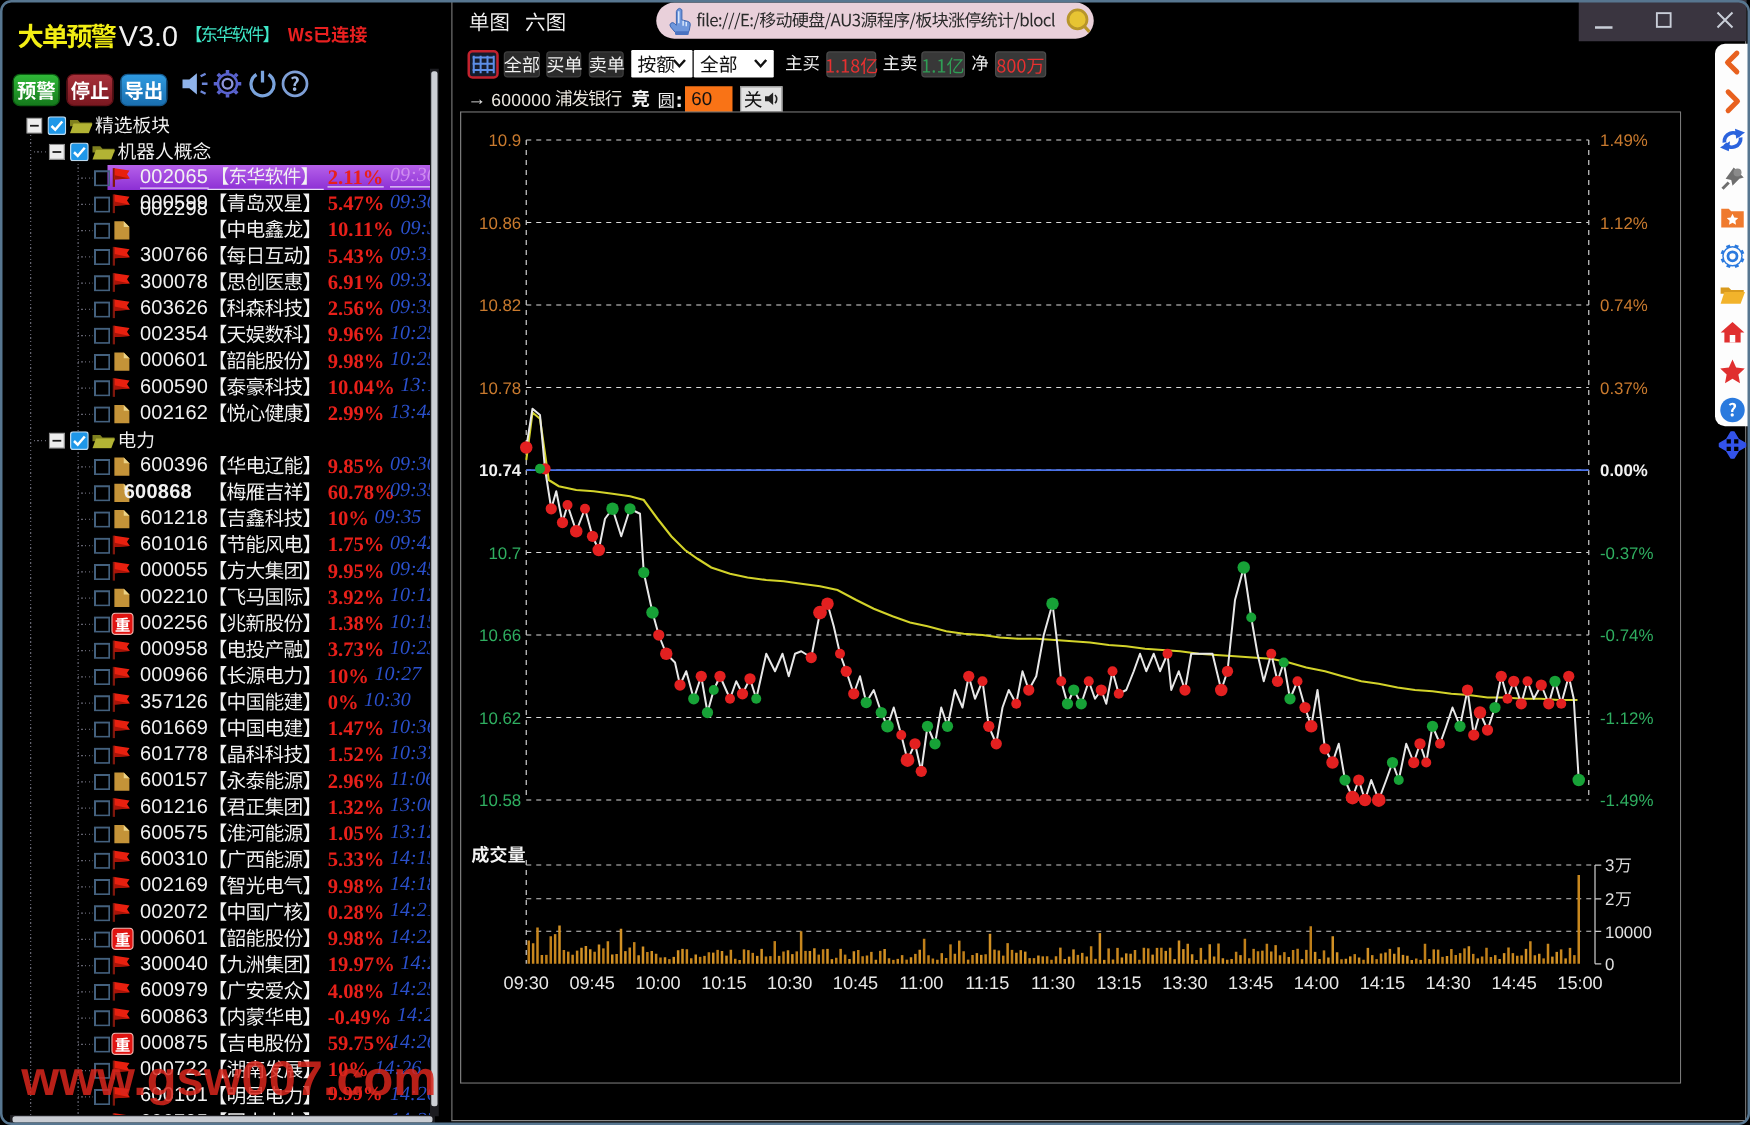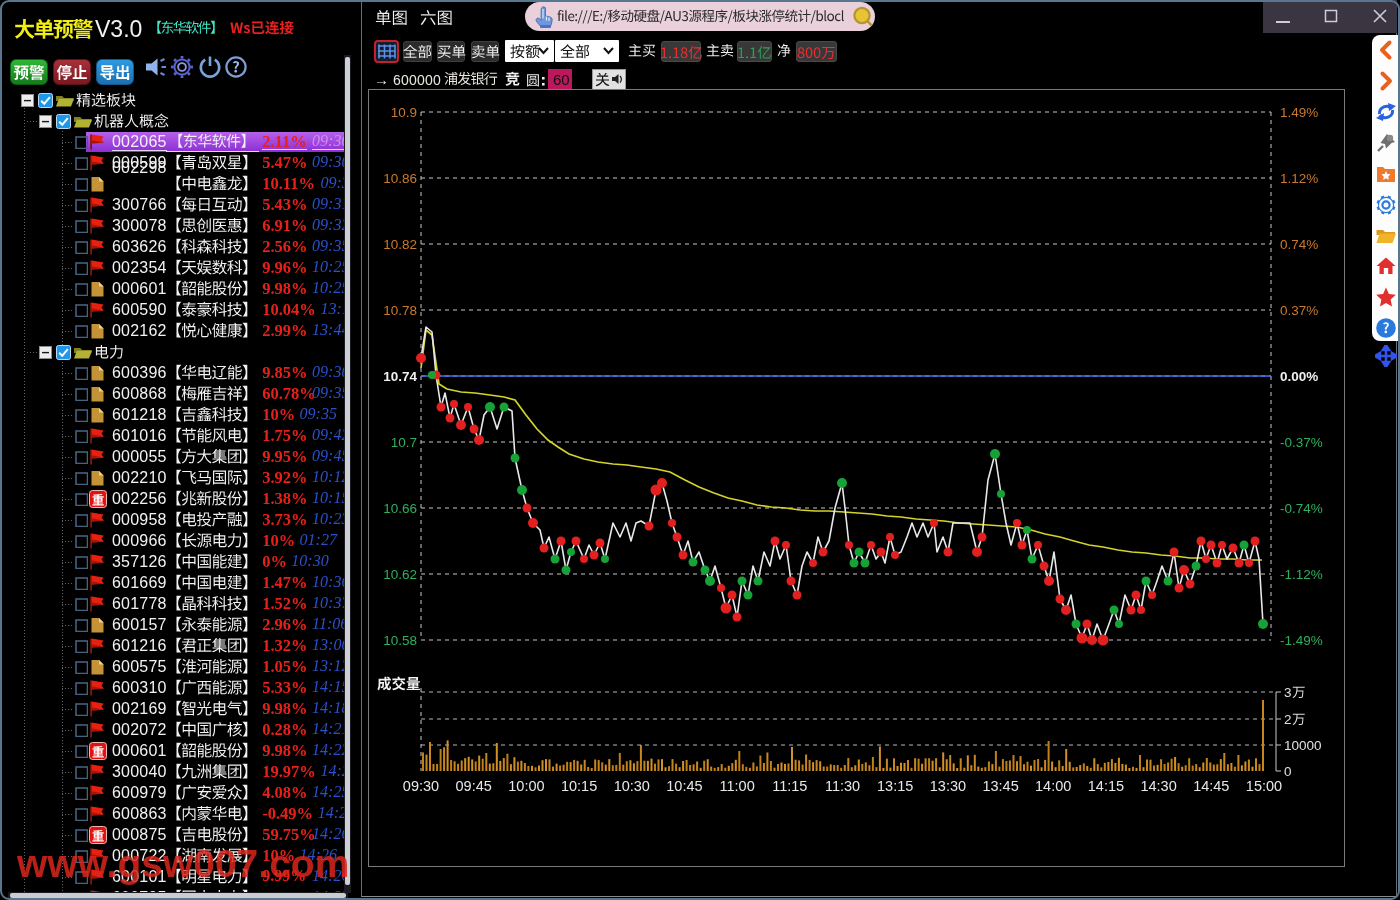--- a/index.html
+++ b/index.html
@@ -271,21 +271,21 @@
       </svg>
       <div style="position:absolute;margin-left:-2px;margin-top:-88px;left:262.2px;top:363.0px;height:18px;font-size:16.5px;font-weight:bold;font-family:'Liberation Serif',serif;color:#e8201a;">9.85%</div>
       <div style="position:absolute;margin-left:-2px;margin-top:-88px;left:312.1px;top:363.0px;height:18px;font-size:16px;font-style:italic;font-family:'Liberation Serif',serif;color:#2a50cc;">09:30</div>
       <div style="position:absolute;margin-left:-2px;margin-top:-88px;left:62px;top:394px;width:12px;height:1px;background-image:repeating-linear-gradient(to right,#62626e 0,#62626e 1px,transparent 1px,transparent 3px)"></div>
       <svg style="position:absolute;margin-left:-2px;margin-top:-88px;left:75px;top:387.5px;" width="13" height="13" viewBox="0 0 13 13">
         <use href="#cbu"></use>
       </svg>
       <svg style="position:absolute;margin-left:-2px;margin-top:-88px;left:90px;top:385.5px;" width="14" height="17" viewBox="0 0 14 17">
         <use href="#doc"></use>
       </svg>
-      <div style="position:absolute;margin-left:-2px;margin-top:-88px;left:112px;top:384.5px;width:55px;height:18px;font-size:16px;color:#f2f2f2;letter-spacing:0.2px;">600868</div>
+      <div style="position:absolute;margin-left:-2px;margin-top:-88px;left:99px;top:384.5px;width:55px;height:18px;font-size:16px;color:#f2f2f2;letter-spacing:0.2px;font-weight:bold;">600868</div>
       <svg style="position:absolute;margin-left:-2px;margin-top:-88px;left:166.0px;top:385.0px;" width="93" height="19" viewBox="0 -14.2 93 19">
         <path d="M15.3 -13.3V-13.4H10.5V1.4H15.3V1.3C13.5 -0.2 12.1 -2.8 12.1 -6C12.1 -9.2 13.5 -11.8 15.3 -13.3Z M24.3 -7.2C25 -6.8 25.9 -6.1 26.4 -5.7L27.1 -6.4C26.6 -6.7 25.7 -7.3 25 -7.8ZM24.1 -3.8C24.8 -3.3 25.7 -2.6 26.2 -2.2L26.8 -2.8C26.4 -3.2 25.5 -3.9 24.8 -4.4ZM23 -13.3C22.5 -11.6 21.7 -9.9 20.7 -8.8C21 -8.6 21.4 -8.3 21.6 -8.1C22.2 -8.7 22.7 -9.6 23.1 -10.5H30V-11.5H23.6C23.8 -12 23.9 -12.5 24.1 -13.1ZM28.3 -8 28.2 -5.5H23.2L23.5 -8ZM22.5 -9C22.4 -7.9 22.3 -6.7 22.1 -5.5H20.8V-4.5H22C21.8 -3.2 21.6 -1.9 21.5 -0.9H27.8C27.7 -0.5 27.7 -0.2 27.6 -0C27.4 0.2 27.3 0.2 27 0.2C26.8 0.2 26.1 0.2 25.5 0.1C25.7 0.4 25.8 0.8 25.8 1.2C26.4 1.2 27.1 1.2 27.5 1.1C27.9 1.1 28.2 1 28.5 0.6C28.7 0.3 28.8 -0.1 28.9 -0.9H30.2V-1.9H29C29.1 -2.6 29.2 -3.4 29.2 -4.5H30.4V-5.5H29.3L29.4 -8.4C29.4 -8.6 29.4 -9 29.4 -9ZM28.1 -4.5C28.1 -3.4 28 -2.6 28 -1.9H22.7L23.1 -4.5ZM17.9 -13.3V-9.9H16V-8.8H17.8C17.4 -6.6 16.6 -4.1 15.7 -2.7C15.9 -2.5 16.2 -2 16.3 -1.7C16.9 -2.6 17.4 -4.1 17.9 -5.6V1.2H19V-6.6C19.4 -5.8 19.8 -4.9 20 -4.3L20.7 -5.3C20.5 -5.8 19.3 -7.7 19 -8.2V-8.8H20.5V-9.9H19V-13.3Z M36.1 -11.2C35.5 -9.2 34.6 -7.4 33.4 -6C33.4 -6.7 33.5 -7.3 33.5 -7.8V-11.4H45.3V-12.5H32.3V-7.8C32.3 -5.3 32.2 -1.8 30.9 0.7C31.2 0.8 31.7 1.1 31.9 1.2C32.9 -0.6 33.3 -3.1 33.4 -5.3C33.6 -5.1 33.7 -4.8 33.8 -4.7C34.3 -5.1 34.7 -5.7 35 -6.3V1.2H36.2V-8.2C36.6 -9.1 36.9 -10 37.2 -10.9ZM39.1 -5.1H41.4V-3.3H39.1ZM39.1 -6.1V-7.8H41.4V-6.1ZM41.1 -10.7C41.4 -10.1 41.7 -9.4 41.9 -8.8H39.3C39.6 -9.5 39.9 -10.1 40.1 -10.8L39.1 -11.1C38.5 -9.1 37.4 -7.2 36.2 -5.9C36.5 -5.7 36.8 -5.2 37 -5C37.3 -5.4 37.7 -5.9 38 -6.4V1.2H39.1V0.5H45.5V-0.5H42.5V-2.4H44.8V-3.3H42.5V-5.1H44.8V-6.1H42.5V-7.8H45.1V-8.8H43.1C42.9 -9.4 42.5 -10.3 42.2 -10.9ZM39.1 -2.4H41.4V-0.5H39.1Z M52.9 -13.3V-11H46.6V-9.9H52.9V-7.6H47.6V-6.5H59.6V-7.6H54.1V-9.9H60.4V-11H54.1V-13.3ZM48.4 -4.7V1.4H49.6V0.6H57.5V1.4H58.7V-4.7ZM49.6 -0.5V-3.6H57.5V-0.5Z M68.4 -12.8C68.9 -12 69.4 -10.9 69.6 -10.1L70.6 -10.5C70.4 -11.3 69.9 -12.4 69.4 -13.2ZM62.9 -12.7C63.4 -12.1 64 -11.2 64.3 -10.6H61.7V-9.5H65.3C64.4 -7.5 62.9 -5.6 61.4 -4.6C61.5 -4.3 61.8 -3.7 61.9 -3.4C62.5 -3.9 63.1 -4.4 63.7 -5.1V1.2H64.9V-5.5C65.4 -4.8 66 -4 66.2 -3.6L67 -4.6C66.7 -4.9 65.6 -6.2 65 -6.8C65.7 -7.8 66.4 -9 66.8 -10.2L66.1 -10.6L65.9 -10.6H64.3L65.3 -11.1C65 -11.7 64.4 -12.6 63.8 -13.2ZM67 -3.6V-2.5H71V1.3H72.2V-2.5H76V-3.6H72.2V-5.8H75.3V-6.9H72.2V-8.9H75.7V-10H73.6C74.1 -10.9 74.6 -11.9 75.1 -12.9L73.9 -13.3C73.6 -12.3 73 -10.9 72.4 -10H67.4V-8.9H71V-6.9H67.7V-5.8H71V-3.6Z M81.3 1.4V-13.4H76.5V-13.3C78.3 -11.8 79.7 -9.2 79.7 -6C79.7 -2.8 78.3 -0.2 76.5 1.3V1.4Z" fill="#f2f2f2"></path>
       </svg>
       <div style="position:absolute;margin-left:-2px;margin-top:-88px;left:262.2px;top:384.0px;height:18px;font-size:16.5px;font-weight:bold;font-family:'Liberation Serif',serif;color:#e8201a;">60.78%</div>
       <div style="position:absolute;margin-left:-2px;margin-top:-88px;left:312.1px;top:384.0px;height:18px;font-size:16px;font-style:italic;font-family:'Liberation Serif',serif;color:#2a50cc;">09:35</div>
       <div style="position:absolute;margin-left:-2px;margin-top:-88px;left:62px;top:415px;width:12px;height:1px;background-image:repeating-linear-gradient(to right,#62626e 0,#62626e 1px,transparent 1px,transparent 3px)"></div>
       <svg style="position:absolute;margin-left:-2px;margin-top:-88px;left:75px;top:408.5px;" width="13" height="13" viewBox="0 0 13 13">
         <use href="#cbu"></use>
       </svg>
       <svg style="position:absolute;margin-left:-2px;margin-top:-88px;left:90px;top:406.5px;" width="14" height="17" viewBox="0 0 14 17">
@@ -367,21 +367,21 @@
         <use href="#cbu"></use>
       </svg>
       <svg style="position:absolute;margin-left:-2px;margin-top:-88px;left:89px;top:532px;" width="16" height="18" viewBox="0 0 16 18">
         <use href="#flag"></use>
       </svg>
       <div style="position:absolute;margin-left:-2px;margin-top:-88px;left:112px;top:531.5px;width:55px;height:18px;font-size:16px;color:#f2f2f2;letter-spacing:0.2px;">000966</div>
       <svg style="position:absolute;margin-left:-2px;margin-top:-88px;left:166.0px;top:532.0px;" width="93" height="19" viewBox="0 -14.2 93 19">
         <path d="M15.3 -13.3V-13.4H10.5V1.4H15.3V1.3C13.5 -0.2 12.1 -2.8 12.1 -6C12.1 -9.2 13.5 -11.8 15.3 -13.3Z M27.4 -12.9C26 -11.3 23.7 -9.8 21.4 -8.9C21.7 -8.6 22.2 -8.2 22.4 -7.9C24.6 -9 27 -10.6 28.5 -12.4ZM16.1 -7.1V-5.9H19.1V-0.9C19.1 -0.2 18.8 0 18.5 0.1C18.7 0.4 18.9 0.9 19 1.2C19.3 0.9 19.9 0.7 24.3 -0.4C24.2 -0.7 24.2 -1.2 24.2 -1.5L20.4 -0.6V-5.9H22.8C24.1 -2.6 26.4 -0.3 29.6 0.8C29.8 0.4 30.2 -0 30.5 -0.3C27.4 -1.2 25.2 -3.2 24.1 -5.9H30.1V-7.1H20.4V-13.2H19.1V-7.1Z M38.9 -6.4H43.7V-5H38.9ZM38.9 -8.7H43.7V-7.3H38.9ZM38.4 -3.2C37.9 -2.2 37.2 -1.1 36.5 -0.3C36.8 -0.1 37.2 0.1 37.4 0.3C38.1 -0.5 38.9 -1.8 39.4 -2.9ZM42.9 -3C43.5 -2 44.2 -0.6 44.6 0.2L45.7 -0.3C45.3 -1.1 44.5 -2.4 43.9 -3.4ZM31.8 -12.3C32.6 -11.7 33.8 -10.9 34.4 -10.5L35.1 -11.4C34.5 -11.9 33.3 -12.6 32.5 -13.1ZM31 -8C31.9 -7.5 33.1 -6.8 33.7 -6.3L34.4 -7.3C33.7 -7.7 32.5 -8.4 31.7 -8.8ZM31.3 0.4 32.4 1C33.1 -0.4 34 -2.4 34.7 -4.1L33.7 -4.7C33 -2.9 32 -0.9 31.3 0.4ZM35.7 -12.5V-8.2C35.7 -5.6 35.6 -2 33.8 0.6C34 0.7 34.6 1 34.8 1.2C36.6 -1.5 36.9 -5.4 36.9 -8.2V-11.4H45.4V-12.5ZM40.7 -11.2C40.6 -10.7 40.4 -10.1 40.2 -9.6H37.8V-4.1H40.7V0C40.7 0.2 40.6 0.2 40.4 0.3C40.2 0.3 39.5 0.3 38.8 0.2C38.9 0.5 39 1 39.1 1.2C40.1 1.3 40.8 1.3 41.3 1.1C41.7 0.9 41.8 0.6 41.8 0V-4.1H44.8V-9.6H41.4C41.6 -10 41.8 -10.5 42 -10.9Z M52.7 -6.4V-4.2H48.8V-6.4ZM54 -6.4H58.1V-4.2H54ZM52.7 -7.6H48.8V-9.8H52.7ZM54 -7.6V-9.8H58.1V-7.6ZM47.6 -11V-2H48.8V-3H52.7V-1.3C52.7 0.5 53.3 1 55 1C55.4 1 58.1 1 58.5 1C60.2 1 60.6 0.2 60.8 -2.2C60.4 -2.3 59.9 -2.6 59.6 -2.8C59.5 -0.7 59.3 -0.2 58.5 -0.2C57.9 -0.2 55.6 -0.2 55.1 -0.2C54.2 -0.2 54 -0.4 54 -1.3V-3H59.3V-11H54V-13.2H52.7V-11Z M67.3 -13.2V-10.5V-9.8H62.1V-8.6H67.2C67 -5.6 65.9 -2.2 61.6 0.4C61.9 0.6 62.4 1 62.6 1.3C67.2 -1.5 68.2 -5.3 68.4 -8.6H73.9C73.6 -3 73.2 -0.8 72.6 -0.3C72.4 -0 72.2 0 71.9 0C71.5 0 70.5 -0 69.4 -0.1C69.6 0.2 69.8 0.8 69.8 1.1C70.8 1.2 71.8 1.2 72.3 1.1C73 1.1 73.3 1 73.7 0.5C74.4 -0.3 74.7 -2.7 75.1 -9.2C75.1 -9.4 75.1 -9.8 75.1 -9.8H68.5V-10.5V-13.2Z M81.3 1.4V-13.4H76.5V-13.3C78.3 -11.8 79.7 -9.2 79.7 -6C79.7 -2.8 78.3 -0.2 76.5 1.3V1.4Z" fill="#f2f2f2"></path>
       </svg>
       <div style="position:absolute;margin-left:-2px;margin-top:-88px;left:262.2px;top:531.0px;height:18px;font-size:16.5px;font-weight:bold;font-family:'Liberation Serif',serif;color:#e8201a;">10%</div>
-      <div style="position:absolute;margin-left:-2px;margin-top:-88px;left:299.6px;top:531.0px;height:18px;font-size:16px;font-style:italic;font-family:'Liberation Serif',serif;color:#2a50cc;">01:27</div>
+      <div style="position:absolute;margin-left:-2px;margin-top:-88px;left:299.6px;top:531.0px;height:18px;font-size:16px;font-style:italic;font-family:'Liberation Serif',serif;color:#2a50cc;">10:27</div>
       <div style="position:absolute;margin-left:-2px;margin-top:-88px;left:62px;top:562px;width:12px;height:1px;background-image:repeating-linear-gradient(to right,#62626e 0,#62626e 1px,transparent 1px,transparent 3px)"></div>
       <svg style="position:absolute;margin-left:-2px;margin-top:-88px;left:75px;top:555.5px;" width="13" height="13" viewBox="0 0 13 13">
         <use href="#cbu"></use>
       </svg>
       <svg style="position:absolute;margin-left:-2px;margin-top:-88px;left:89px;top:553px;" width="16" height="18" viewBox="0 0 16 18">
         <use href="#flag"></use>
       </svg>
       <div style="position:absolute;margin-left:-2px;margin-top:-88px;left:112px;top:552.5px;width:55px;height:18px;font-size:16px;color:#f2f2f2;letter-spacing:0.2px;">357126</div>
       <svg style="position:absolute;margin-left:-2px;margin-top:-88px;left:166.0px;top:553.0px;" width="93" height="19" viewBox="0 -14.2 93 19">
         <path d="M15.3 -13.3V-13.4H10.5V1.4H15.3V1.3C13.5 -0.2 12.1 -2.8 12.1 -6C12.1 -9.2 13.5 -11.8 15.3 -13.3Z M22.4 -13.3V-10.4H16.7V-2.9H17.9V-3.9H22.4V1.2H23.7V-3.9H28.2V-3H29.5V-10.4H23.7V-13.3ZM17.9 -5.1V-9.3H22.4V-5.1ZM28.2 -5.1H23.7V-9.3H28.2Z M39.8 -5.1C40.3 -4.5 41 -3.8 41.3 -3.3L42.1 -3.7C41.8 -4.2 41.1 -5 40.5 -5.5ZM34 -3.1V-2.1H42.7V-3.1H38.8V-5.8H42V-6.8H38.8V-9.1H42.3V-10.1H34.2V-9.1H37.7V-6.8H34.7V-5.8H37.7V-3.1ZM31.8 -12.6V1.3H33V0.5H43.6V1.3H44.8V-12.6ZM33 -0.6V-11.5H43.6V-0.6Z M51.7 -6.6V-5.3H48.3V-6.6ZM47.2 -7.6V1.2H48.3V-2H51.7V-0.1C51.7 0.1 51.6 0.1 51.4 0.1C51.2 0.2 50.5 0.2 49.8 0.1C49.9 0.4 50.1 0.9 50.2 1.2C51.1 1.2 51.8 1.2 52.3 1C52.7 0.8 52.8 0.5 52.8 -0.1V-7.6ZM48.3 -4.3H51.7V-2.9H48.3ZM59.2 -12.1C58.3 -11.6 56.8 -11 55.5 -10.6V-13.2H54.3V-8C54.3 -6.7 54.7 -6.3 56.2 -6.3C56.5 -6.3 58.6 -6.3 58.9 -6.3C60.2 -6.3 60.5 -6.9 60.7 -8.8C60.3 -8.9 59.9 -9 59.6 -9.2C59.6 -7.7 59.4 -7.4 58.8 -7.4C58.4 -7.4 56.6 -7.4 56.3 -7.4C55.6 -7.4 55.5 -7.5 55.5 -8V-9.6C57 -10.1 58.7 -10.6 59.9 -11.2ZM59.3 -5C58.4 -4.5 56.9 -3.8 55.5 -3.4V-5.9H54.3V-0.6C54.3 0.8 54.7 1.1 56.2 1.1C56.6 1.1 58.7 1.1 59 1.1C60.3 1.1 60.7 0.6 60.8 -1.6C60.5 -1.6 60 -1.8 59.8 -2C59.7 -0.2 59.6 0.1 58.9 0.1C58.5 0.1 56.7 0.1 56.4 0.1C55.6 0.1 55.5 -0 55.5 -0.5V-2.4C57.1 -2.8 58.9 -3.4 60.1 -4.2ZM46.9 -8.7C47.3 -8.9 47.8 -9 52.1 -9.3C52.3 -9 52.4 -8.7 52.5 -8.4L53.5 -8.9C53.2 -9.8 52.3 -11.3 51.5 -12.3L50.5 -11.9C50.9 -11.4 51.3 -10.8 51.7 -10.2L48.2 -10C48.9 -10.8 49.6 -11.9 50.1 -12.9L48.9 -13.3C48.4 -12.1 47.5 -10.8 47.3 -10.5C47 -10.2 46.8 -9.9 46.5 -9.9C46.7 -9.6 46.9 -9 46.9 -8.7Z M67 -11.9V-11H70V-9.8H66V-8.9H70V-7.6H66.9V-6.7H70V-5.5H66.8V-4.6H70V-3.3H66.1V-2.4H70V-0.8H71.1V-2.4H75.6V-3.3H71.1V-4.6H75V-5.5H71.1V-6.7H74.6V-8.9H75.7V-9.8H74.6V-11.9H71.1V-13.3H70V-11.9ZM71.1 -8.9H73.6V-7.6H71.1ZM71.1 -9.8V-11H73.6V-9.8ZM62.3 -6.2C62.3 -6.4 62.7 -6.6 62.9 -6.7H64.9C64.7 -5.3 64.4 -4.1 64 -3C63.5 -3.7 63.2 -4.5 62.9 -5.4L62 -5.1C62.4 -3.8 62.9 -2.8 63.5 -2C62.9 -0.9 62.2 -0.1 61.4 0.5C61.6 0.6 62.1 1 62.3 1.3C63 0.7 63.7 -0.1 64.2 -1.1C65.9 0.5 68.2 0.9 71.1 0.9H75.5C75.6 0.6 75.8 0 76 -0.2C75.2 -0.2 71.8 -0.2 71.1 -0.2C68.5 -0.2 66.3 -0.6 64.7 -2.1C65.4 -3.6 65.8 -5.4 66.1 -7.6L65.4 -7.8L65.2 -7.8H63.8C64.6 -9 65.4 -10.4 66.1 -12L65.4 -12.5L65 -12.3H61.8V-11.2H64.5C63.9 -9.8 63.1 -8.5 62.8 -8.1C62.5 -7.6 62.1 -7.2 61.8 -7.2C62 -6.9 62.2 -6.4 62.3 -6.2Z M81.3 1.4V-13.4H76.5V-13.3C78.3 -11.8 79.7 -9.2 79.7 -6C79.7 -2.8 78.3 -0.2 76.5 1.3V1.4Z" fill="#f2f2f2"></path>
@@ -687,21 +687,21 @@
     <div style="position:absolute;left:393px;top:72px;font-size:14px;color:#ece8e0;letter-spacing:0.2px">600000</div>
     <svg style="position:absolute;left:444.0px;top:71.2px;" width="54" height="17.0" viewBox="0 -12.8 54 17.0">
       <path d="M10.3 -11.3C11 -10.9 11.9 -10.4 12.4 -10L13 -10.7C12.5 -11 11.6 -11.6 10.9 -12ZM1.2 -11C2 -10.6 3.2 -9.9 3.7 -9.4L4.3 -10.3C3.8 -10.7 2.6 -11.4 1.8 -11.8ZM0.5 -7.2C1.4 -6.7 2.6 -6.1 3.1 -5.7L3.7 -6.6C3.1 -7 2 -7.6 1.1 -8ZM0.9 0.3 1.8 0.9C2.6 -0.4 3.5 -2.2 4.2 -3.7L3.4 -4.4C2.6 -2.7 1.6 -0.8 0.9 0.3ZM5 -7.7V1.1H6V-1.9H8.4V1.1H9.4V-1.9H11.9V-0.1C11.9 0.1 11.8 0.2 11.6 0.2C11.4 0.2 10.8 0.2 10.1 0.2C10.3 0.4 10.4 0.9 10.4 1.1C11.4 1.1 12 1.1 12.4 1C12.8 0.8 12.9 0.5 12.9 -0.1V-7.7H9.4V-9H13.6V-10H9.4V-11.9H8.4V-10H4.3V-9H8.4V-7.7ZM8.4 -4.3V-2.9H6V-4.3ZM9.4 -4.3H11.9V-2.9H9.4ZM8.4 -5.3H6V-6.7H8.4ZM9.4 -5.3V-6.7H11.9V-5.3Z M22.8 -11.2C23.4 -10.6 24.2 -9.7 24.6 -9.1L25.4 -9.7C25 -10.2 24.2 -11.1 23.6 -11.7ZM15.2 -7.4C15.4 -7.6 15.9 -7.7 16.8 -7.7H18.8C17.8 -4.7 16.2 -2.4 13.6 -0.8C13.9 -0.6 14.3 -0.2 14.4 0C16.3 -1.1 17.6 -2.6 18.6 -4.3C19.2 -3.3 19.9 -2.3 20.7 -1.6C19.5 -0.7 18.1 -0.1 16.6 0.3C16.8 0.5 17.1 0.9 17.2 1.2C18.8 0.7 20.3 0.1 21.6 -0.9C22.9 0.1 24.4 0.8 26.2 1.2C26.4 0.9 26.7 0.5 26.9 0.2C25.2 -0.1 23.7 -0.7 22.4 -1.5C23.6 -2.6 24.6 -4 25.2 -5.9L24.5 -6.2L24.3 -6.1H19.5C19.6 -6.6 19.8 -7.1 20 -7.7H26.4L26.4 -8.7H20.3C20.5 -9.7 20.7 -10.7 20.8 -11.8L19.6 -12C19.5 -10.8 19.3 -9.7 19 -8.7H16.5C16.8 -9.4 17.2 -10.4 17.5 -11.3L16.4 -11.5C16.1 -10.4 15.6 -9.3 15.4 -9C15.2 -8.7 15.1 -8.5 14.9 -8.4C15 -8.2 15.2 -7.7 15.2 -7.4ZM21.5 -2.2C20.6 -3 19.8 -4 19.3 -5.1H23.7C23.2 -4 22.5 -3 21.5 -2.2Z M38.2 -7.8V-6H34V-7.8ZM38.2 -8.6H34V-10.4H38.2ZM32.9 1.1C33.2 1 33.6 0.8 36.6 0C36.5 -0.2 36.5 -0.7 36.5 -1L34 -0.4V-5.1H35.3C36 -2.2 37.3 -0 39.5 1C39.6 0.7 39.9 0.3 40.2 0.1C39.1 -0.4 38.2 -1.2 37.5 -2.2C38.3 -2.6 39.2 -3.3 39.9 -3.8L39.2 -4.6C38.7 -4.1 37.8 -3.4 37 -2.9C36.7 -3.6 36.4 -4.3 36.2 -5.1H39.2V-11.3H33V-0.8C33 -0.2 32.7 0.1 32.4 0.3C32.6 0.5 32.8 0.9 32.9 1.1ZM28.9 -11.9C28.5 -10.6 27.7 -9.3 26.9 -8.4C27.1 -8.2 27.3 -7.7 27.4 -7.5C27.9 -8 28.4 -8.6 28.8 -9.3H32.2V-10.3H29.4C29.6 -10.7 29.7 -11.2 29.9 -11.6ZM29.1 1C29.4 0.8 29.8 0.6 32.4 -0.8C32.4 -1 32.3 -1.4 32.3 -1.7L30.2 -0.8V-3.9H32.3V-4.9H30.2V-6.8H32V-7.8H28V-6.8H29.2V-4.9H27.2V-3.9H29.2V-0.8C29.2 -0.2 28.9 0 28.7 0.1C28.8 0.3 29.1 0.8 29.1 1Z M45.8 -11.1V-10.1H52.8V-11.1ZM43.4 -11.9C42.7 -10.9 41.3 -9.6 40.1 -8.8C40.3 -8.6 40.6 -8.2 40.7 -8C42 -8.9 43.5 -10.3 44.4 -11.5ZM45.2 -7.2V-6.1H49.9V-0.2C49.9 -0 49.8 0.1 49.6 0.1C49.3 0.1 48.3 0.1 47.3 0C47.5 0.4 47.7 0.8 47.7 1.1C49.1 1.1 49.9 1.1 50.4 0.9C50.8 0.8 51 0.4 51 -0.2V-6.1H53.2V-7.2ZM44 -8.9C43 -7.3 41.4 -5.6 40 -4.6C40.2 -4.4 40.6 -3.9 40.7 -3.7C41.2 -4.1 41.8 -4.6 42.3 -5.2V1.2H43.4V-6.3C44 -7 44.5 -7.8 45 -8.5Z" fill="#ece8e0"></path>
     </svg>
     <svg style="position:absolute;left:505.0px;top:71.0px;" width="17" height="18.0" viewBox="0 -13.5 17 18.0">
       <path d="M4.4 -5.4H10.5V-4.2H4.4ZM9.6 -10.2C9.5 -9.8 9.3 -9.3 9.2 -8.9H5.8C5.7 -9.3 5.5 -9.8 5.2 -10.2ZM6.3 -12.5C6.4 -12.3 6.5 -12 6.6 -11.8H1.5V-10.2H5.1L3.6 -9.8C3.7 -9.5 3.8 -9.2 3.9 -8.9H0.8V-7.4H14.2V-8.9H11L11.4 -9.9L9.7 -10.2H13.6V-11.8H8.5C8.4 -12.1 8.3 -12.5 8.1 -12.8ZM2.6 -6.9V-2.7H4.9C4.5 -1.4 3.7 -0.6 0.5 -0.2C0.8 0.2 1.2 0.9 1.4 1.3C5.2 0.7 6.3 -0.6 6.7 -2.7H8.2V-0.9C8.2 0.6 8.6 1.1 10.3 1.1C10.7 1.1 12 1.1 12.3 1.1C13.7 1.1 14.2 0.6 14.4 -1.5C13.9 -1.6 13.1 -1.9 12.8 -2.2C12.7 -0.7 12.6 -0.5 12.2 -0.5C11.8 -0.5 10.8 -0.5 10.6 -0.5C10.1 -0.5 10 -0.5 10 -1V-2.7H12.4V-6.9Z" fill="#f0f0f0"></path>
     </svg>
     <svg style="position:absolute;left:526px;top:72px" width="24" height="18" viewBox="0 -13.5 24 18">
       <path d="M4.7 -8.8H9.2V-7.8H4.7ZM3.8 -9.6V-7H10.2V-9.6ZM6.6 -4.9V-4.1C6.6 -3.3 6.3 -2.2 2.5 -1.4C2.8 -1.2 3 -0.9 3.1 -0.6C7 -1.6 7.5 -3 7.5 -4.1V-4.9ZM7.3 -2.3C8.4 -1.8 9.9 -1 10.7 -0.6L11.1 -1.4C10.3 -1.8 8.8 -2.5 7.7 -2.9ZM3.4 -6.2V-2.6H4.4V-5.4H9.5V-2.6H10.5V-6.2ZM1.1 -11.2V1.1H2.2V0.6H11.8V1.1H12.9V-11.2ZM2.2 -0.3V-10.3H11.8V-0.3Z M16.0 -8.5 h2.6 v2.6 h-2.6 z M16.0 -2.6 h2.6 v2.6 h-2.6 z" fill="#f0f0f0"></path>
     </svg>
-    <div style="position:absolute;left:548px;top:69px;width:24px;height:21px;background:#be185d">
+    <div style="position:absolute;left:548px;top:69px;width:38px;height:21px;background:#f97316">
       <div style="position:absolute;left:5px;top:2px;font-size:15px;color:#111">60</div>
     </div>
     <div style="position:absolute;left:592px;top:69px;width:34px;height:21px;background:#e2e2e2;border:1px solid #9a9a9a"></div>
     <svg style="position:absolute;left:595px;top:72.5px" width="30" height="16" viewBox="0 -12 30 16">
       <path d="M3.4 -12C4 -11.2 4.6 -10.1 4.9 -9.4H1.9V-8.3H6.9V-6.5C6.9 -6.2 6.9 -5.9 6.9 -5.6H1V-4.5H6.7C6.2 -2.9 4.8 -1.2 0.7 0.2C1 0.4 1.4 0.9 1.5 1.2C5.4 -0.2 7 -1.9 7.7 -3.6C9 -1.3 10.9 0.3 13.6 1.1C13.8 0.8 14.1 0.3 14.4 0C11.7 -0.7 9.6 -2.3 8.5 -4.5H14V-5.6H8.2L8.2 -6.4V-8.3H13.2V-9.4H10.2C10.8 -10.2 11.4 -11.2 11.9 -12.1L10.7 -12.5C10.3 -11.6 9.6 -10.3 9 -9.4H4.9L5.9 -9.9C5.6 -10.7 5 -11.7 4.3 -12.5Z" fill="#111"></path>
       <polygon points="17,-8 20,-8 23.5,-11 23.5,-1 20,-4 17,-4" fill="#222"></polygon>
       <path d="M25 -9 a 4.5 4.5 0 0 1 0 6.5" fill="none" stroke="#222" stroke-width="1.3"></path>
     </svg>
     <svg style="position:absolute;left:368px;top:89px" width="977" height="778" viewBox="368 89 977 778">
       <rect x="368.5" y="89.5" width="976" height="777" fill="#000" stroke="#7a7a7a" stroke-width="1"></rect>

